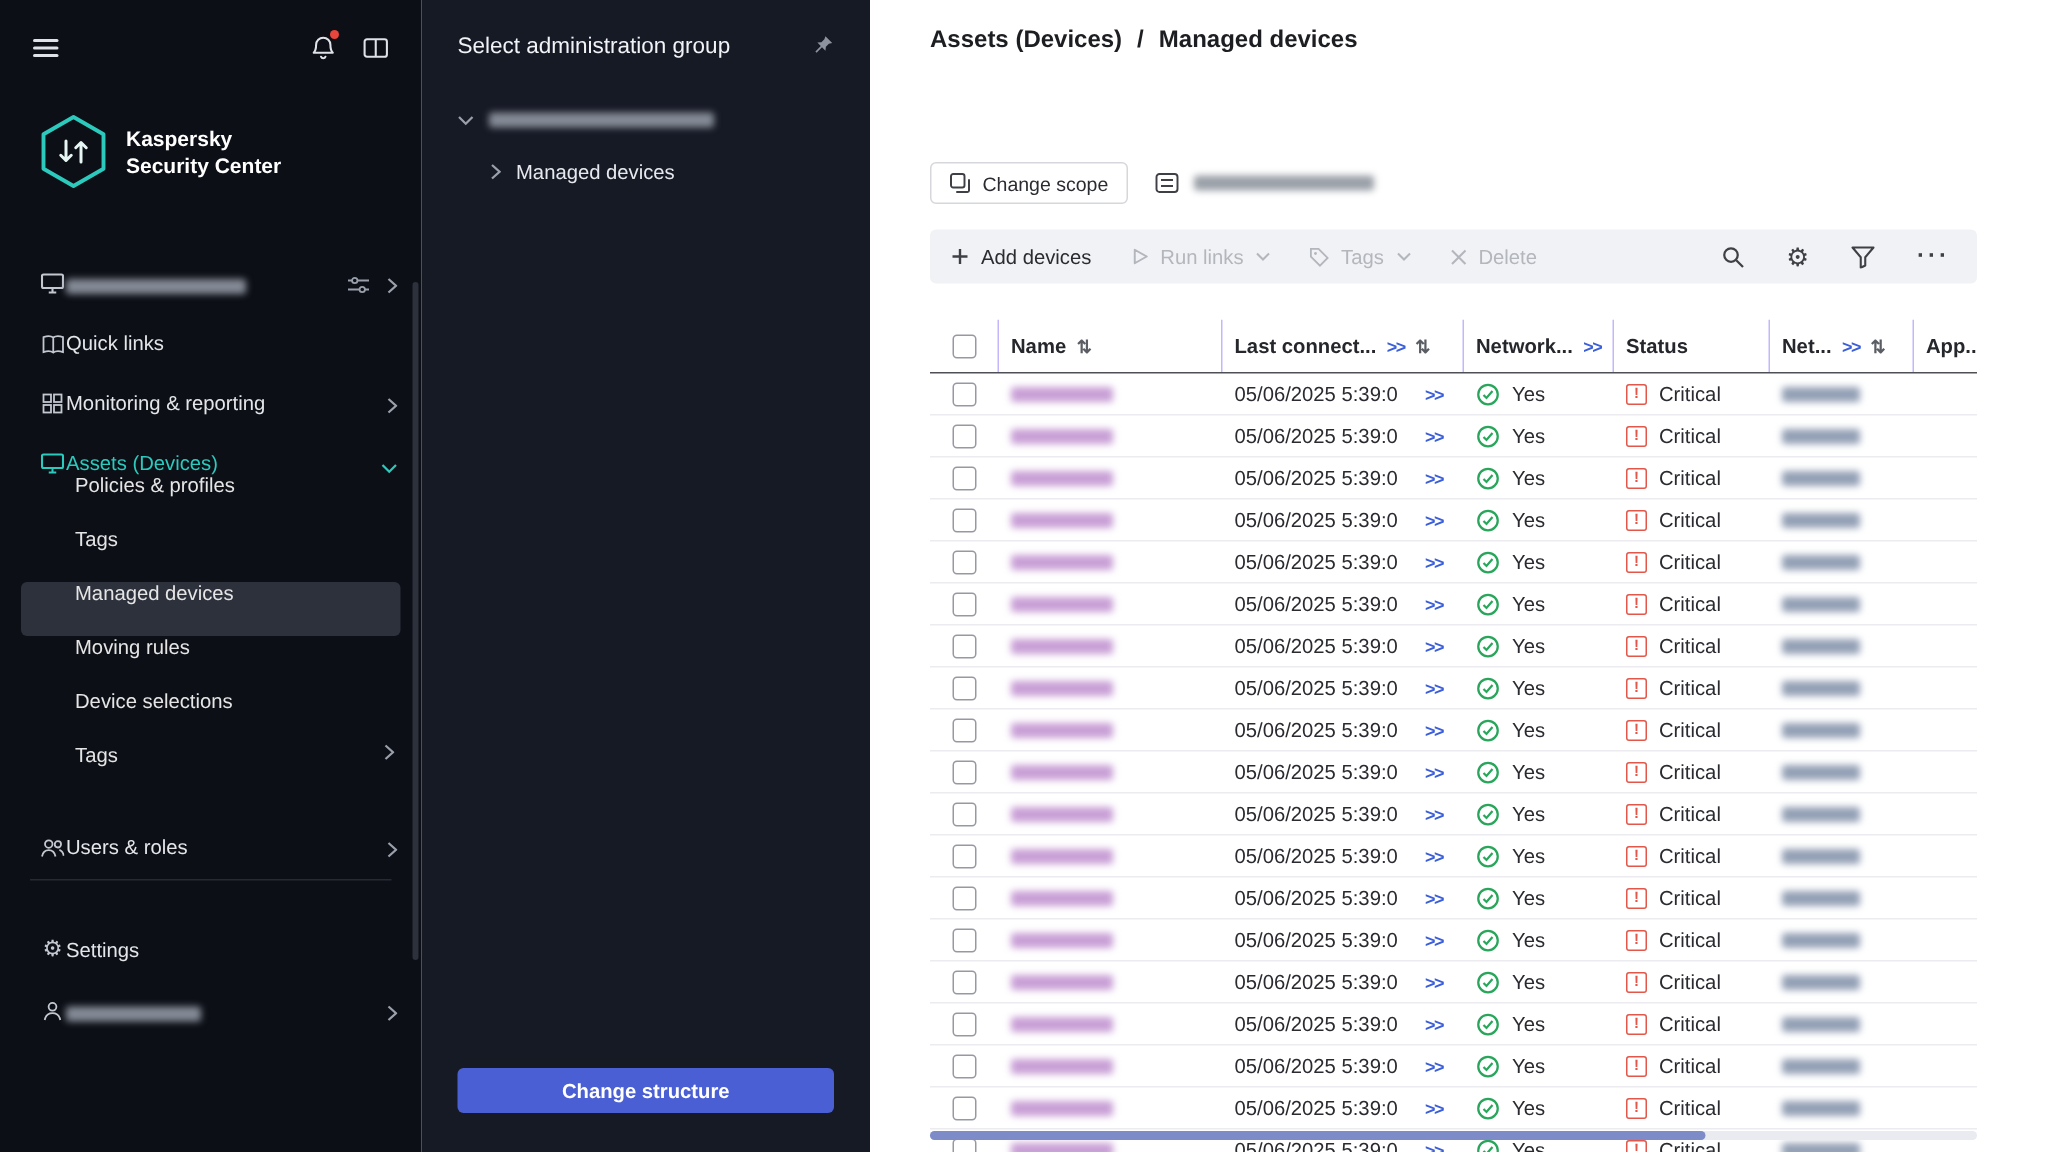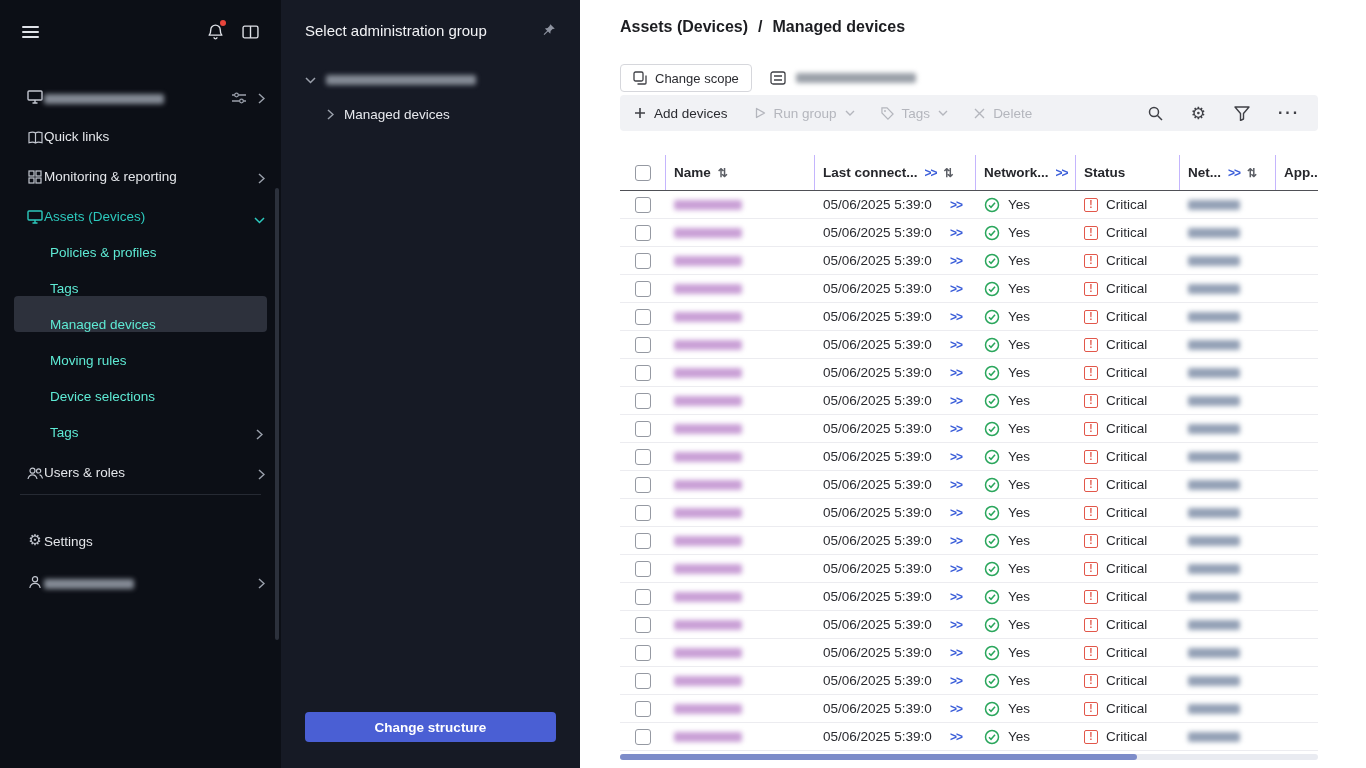--- a/index.html
+++ b/index.html
@@ -16,45 +16,45 @@
   .dot{position:absolute;top:-3px;right:-2px;width:6px;height:6px;border-radius:50%;background:var(--notification-dot,#e8453c)}
   .brand{display:flex;gap:12px;align-items:center;padding:12px 22px 0 26px;margin-bottom:30px}
   .logo{color:var(--accent,#2cc9bd);display:inline-flex}
   .brand-text{font-size:14px;font-weight:bold;line-height:1.3;color:#fff}
   .nav{flex:1}
   .nav-item{height:40px;display:flex;align-items:flex-end;padding:0 16px 0 26px;font-size:13.5px;cursor:pointer;color:#e4e6ea}
   .nav-item.active{color:var(--accent,#2cc9bd)}
   .nav-item.active .nico{color:var(--accent,#2cc9bd)}
   .nico{width:18px;display:flex;justify-content:center;color:#c3c7d0}
   .nav-right{margin-left:auto;display:flex;gap:12px;align-items:center;color:#8e93a0}
-  .nav-sub{height:36px;display:flex;align-items:flex-end;padding-left:36px;margin:0 14px;font-size:13.5px;border-radius:4px;cursor:pointer;color:#5eead4}
+  .nav-sub{height:36px;display:flex;align-items:flex-start;padding-left:36px;margin:0 14px;font-size:13.5px;border-radius:4px;cursor:pointer;color:#e5e5e5}
   .nav-sub.selected{background:#2d313c}
   .nav-sub .nav-right{padding-right:4px}
   .divider{height:1px;background:#262a33;margin:14px 20px}
   .sb-scroll{position:absolute;right:2px;top:188px;width:4px;height:452px;background:#2c313c;border-radius:2px}
 
   
   .gpanel{width:299px;flex:none;background:var(--panel-bg,#161a25);color:#e7e9ee;position:relative;padding:22px 24px}
   .gp-head{display:flex;justify-content:space-between;align-items:center}
   .gp-title{font-size:15px;font-weight:normal;color:#f2f3f6}
   .pin{color:#8e93a0;cursor:pointer;display:inline-flex}
   .tree{margin-top:24px}
   .tree-row{display:flex;align-items:center;gap:10px;height:34px;cursor:pointer;font-size:13.5px}
   .tree-child{padding-left:22px}
   .chev{display:inline-flex;color:#9aa0ab}
   .btn-primary{position:absolute;left:24px;right:24px;bottom:26px;height:30px;background:var(--primary,#4a5fd4);color:#fff;border:none;border-radius:4px;font-size:13.5px;font-weight:bold;font-family:inherit;cursor:pointer}
 
   
   .main{flex:1;position:relative;background:#fff;padding:0 48px 0 40px;overflow:hidden}
   .breadcrumb{padding-top:18px;display:flex;gap:10px;align-items:center;font-size:16px;font-weight:bold;color:#1d1e22}
   .crumb{cursor:pointer}
-  .scope-row{margin-top:28px;display:flex;align-items:center;gap:18px}
+  .scope-row{margin-top:72px;display:flex;align-items:center;gap:18px}
   .btn-outline{display:flex;align-items:center;gap:8px;height:28px;padding:0 12px;border:1px solid #d6d7dc;border-radius:4px;background:#fff;color:#2b2c31;font-size:13px;font-family:inherit;cursor:pointer}
   .scope-server{display:flex;align-items:center;gap:10px;color:#3f4046}
-  .toolbar{margin-top:3px;height:36px;background:var(--toolbar-bg,#f1f2f5);border-radius:4px;display:flex;align-items:center;gap:26px;padding:0 18px 0 14px}
+  .toolbar{margin-top:17px;height:36px;background:var(--toolbar-bg,#f1f2f5);border-radius:4px;display:flex;align-items:center;gap:26px;padding:0 18px 0 14px}
   .tb-btn{display:flex;align-items:center;gap:8px;background:none;border:none;font-family:inherit;font-size:13.5px;color:#2b2c31;cursor:pointer}
   .tb-btn.disabled{color:#b4b6bd;cursor:default}
   .tb-icons{margin-left:auto;display:flex;gap:28px;align-items:center;color:#3f4046}
   .tb-ic{display:inline-flex;cursor:pointer;color:#3f4046}
   .gear{font-size:17px;line-height:1}
   .dots{font-size:16px;font-weight:bold;letter-spacing:2px;line-height:1}
 
   
   .table{margin-top:24px;width:698px;overflow:hidden}
   .thead{display:flex;height:36px;align-items:center;border-bottom:1px solid #4f5056;font-weight:bold;font-size:13.5px;color:#26272c;width:784px}
@@ -106,20 +106,32 @@
         </span>
         <span class="tb-ic" style="color:#dfe2e8">
           <svg width="17" height="14" viewBox="0 0 16 13">
               <rect x="1" y="1" width="14" height="11" rx="1.5" fill="none" stroke="currentColor" stroke-width="1.3"></rect>
               <path d="M8 1v11" stroke="currentColor" stroke-width="1.3"></path>
             </svg>
         </span>
       </span>
     </div>
 
+    <div class="brand">
+      <span class="logo">
+        <svg width="46" height="50" viewBox="0 0 46 50">
+          <path d="M23 2 43 13.5v23L23 48 3 36.5v-23z" fill="none" stroke="currentColor" stroke-width="2.6" stroke-linejoin="round"></path>
+          <path d="M18 18v13M18 31l-3.5-3.5M18 31l3.5-3.5M28 32V19M28 19l-3.5 3.5M28 19l3.5 3.5" fill="none" stroke="#e6f7f3" stroke-width="2" stroke-linecap="round" stroke-linejoin="round"></path>
+        </svg>
+      </span>
+      <div class="brand-text">
+        <div>Kaspersky</div>
+        <div>Security Center</div>
+      </div>
+    </div>
 
     <nav class="nav">
       <div class="nav-item">
         <span class="nico">
           <svg width="16" height="14" viewBox="0 0 16 14">
               <rect x="1" y="1" width="14" height="9" rx="1" fill="none" stroke="currentColor" stroke-width="1.4"></rect>
               <path d="M5.5 13h5M8 10v3" stroke="currentColor" stroke-width="1.4"></path>
             </svg>
         </span>
         <span class="redact w120 r-gray"></span>
@@ -322,21 +334,21 @@
             </svg>
         </span>
         <span>Add devices</span>
       </button>
       <button class="tb-btn disabled">
         <span class="tb-ic" style="color:#b4b6bd">
           <svg width="12" height="12" viewBox="0 0 12 12">
               <path d="M2.5 1.5l8 4.5-8 4.5z" fill="none" stroke="currentColor" stroke-width="1.3" stroke-linejoin="round"></path>
             </svg>
         </span>
-        <span>Run group</span>
+        <span>Run links</span>
         <span class="tb-ic" style="color:#b4b6bd">
           <svg width="10" height="6" viewBox="0 0 10 6">
               <path d="M1 1l4 4 4-4" fill="none" stroke="currentColor" stroke-width="1.4"></path>
             </svg>
         </span>
       </button>
       <button class="tb-btn disabled">
         <span class="tb-ic" style="color:#b4b6bd">
           <svg width="13" height="13" viewBox="0 0 14 14">
               <path d="M1 1h5.5L13 7.5 7.5 13 1 6.5z" fill="none" stroke="currentColor" stroke-width="1.3"></path>

